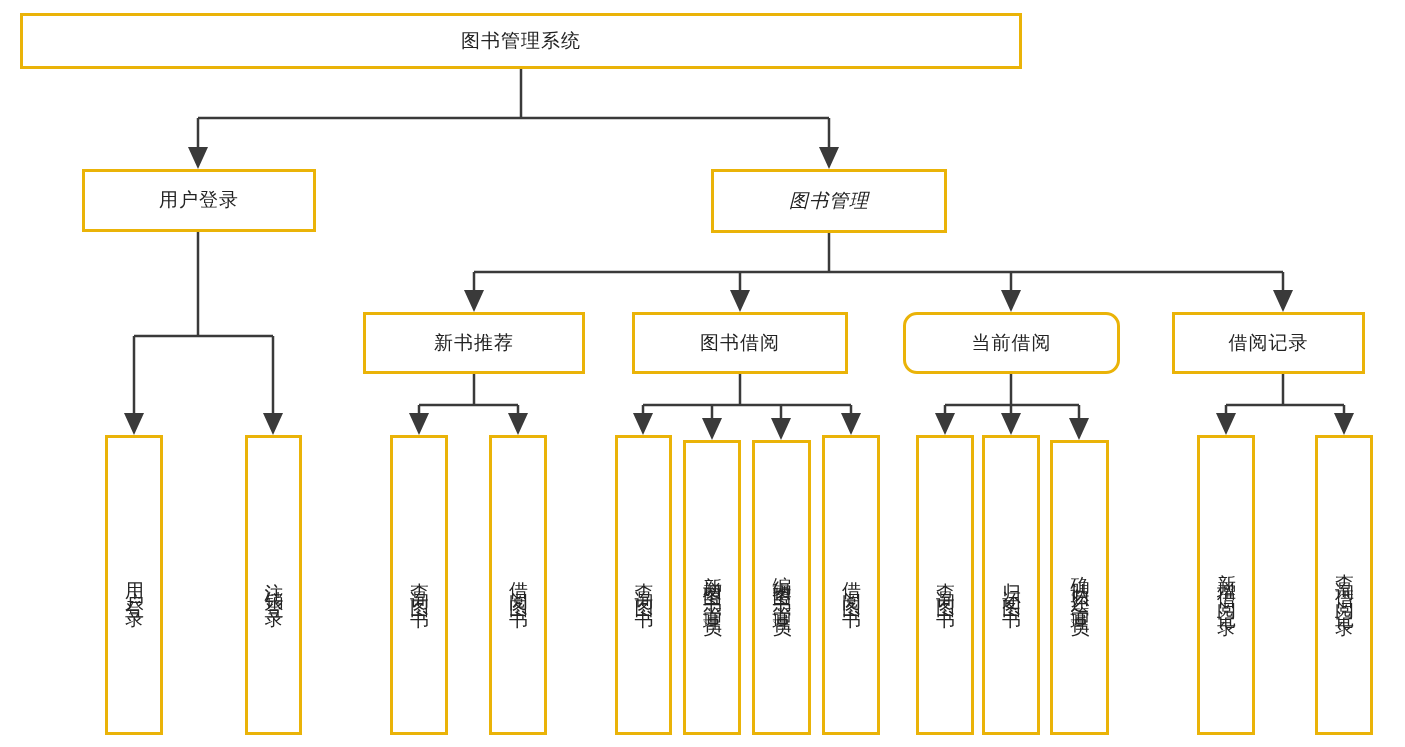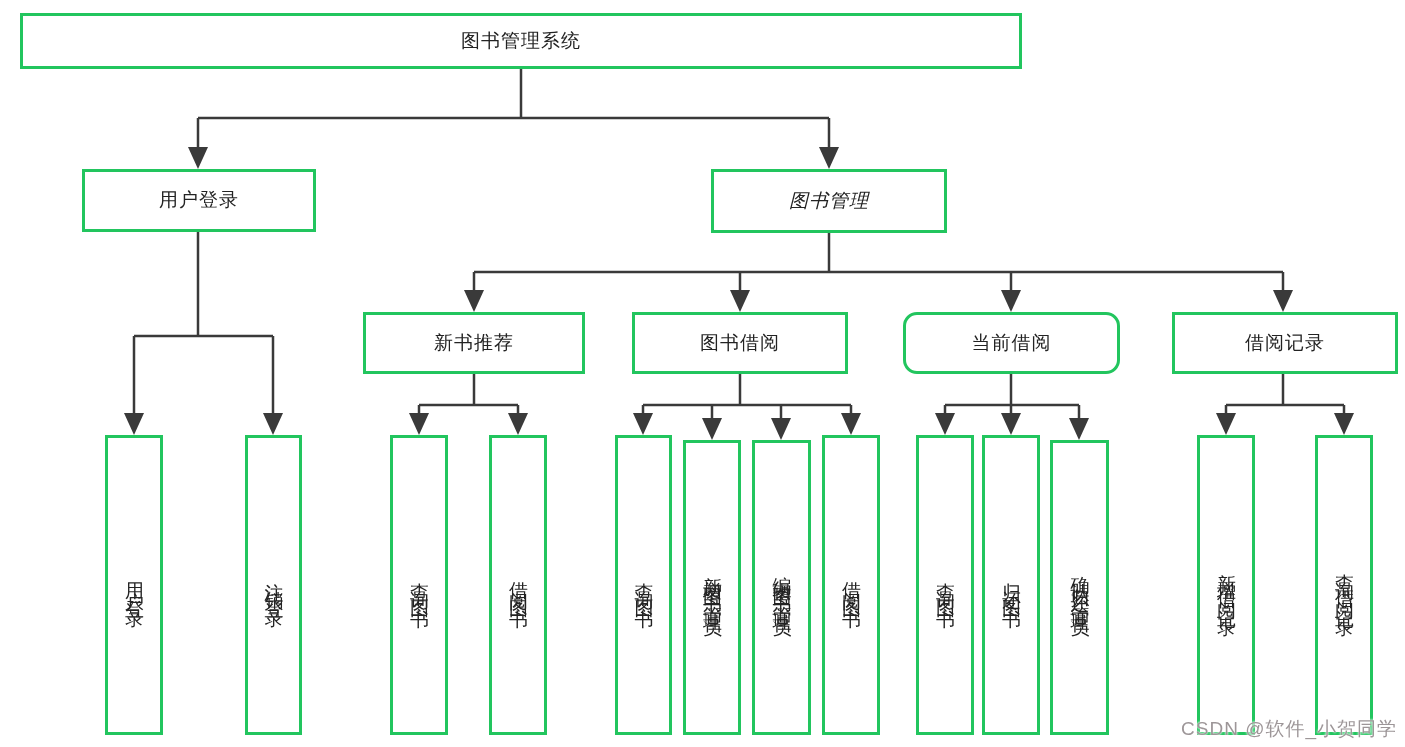--- a/index.html
+++ b/index.html
@@ -17,21 +17,21 @@
   }
   svg.wires {
     position: absolute;
     left: 0; top: 0;
     width: 1405px; height: 747px;
   }
   .box {
     position: absolute;
     box-sizing: border-box;
     background: #ffffff;
-    border: 3px solid #22c55e;
+    border: 3px solid #eab308;
     display: flex;
     align-items: center;
     justify-content: center;
     color: #232323;
     font-size: 19px;
     letter-spacing: 1px;
     text-align: right;
     line-height: 1.2;
   }
   .vbox {
@@ -136,21 +136,21 @@
 
   <div class="box" style="left:363px; top:312px; width:222px; height:62px;">
     <span>新书推荐</span>
   </div>
   <div class="box" style="left:632px; top:312px; width:216px; height:62px;">
     <span>图书借阅</span>
   </div>
   <div class="box" style="left:903px; top:312px; width:217px; height:62px;border-radius:14px;">
     <span>当前借阅</span>
   </div>
-  <div class="box" style="left:1172px; top:312px; width:226px; height:62px;">
+  <div class="box" style="left:1172px; top:312px; width:193px; height:62px;">
     <span>借阅记录</span>
   </div>
 
   <div class="box vbox" style="left:105px; top:435px; width:58px; height:300px;">
     <span>用户登录</span>
   </div>
   <div class="box vbox" style="left:245px; top:435px; width:57px; height:300px;">
     <span>注销登录</span>
   </div>
 
@@ -184,14 +184,13 @@
     <span>确认归还（管理员）</span>
   </div>
 
   <div class="box vbox" style="left:1197px; top:435px; width:58px; height:300px;">
     <span>新增借阅记录</span>
   </div>
   <div class="box vbox" style="left:1315px; top:435px; width:58px; height:300px;">
     <span>查询借阅记录</span>
   </div>
 
-  <div class="watermark">CSDN @软件_小贺同学</div>
 </div>
 
 </body></html>

